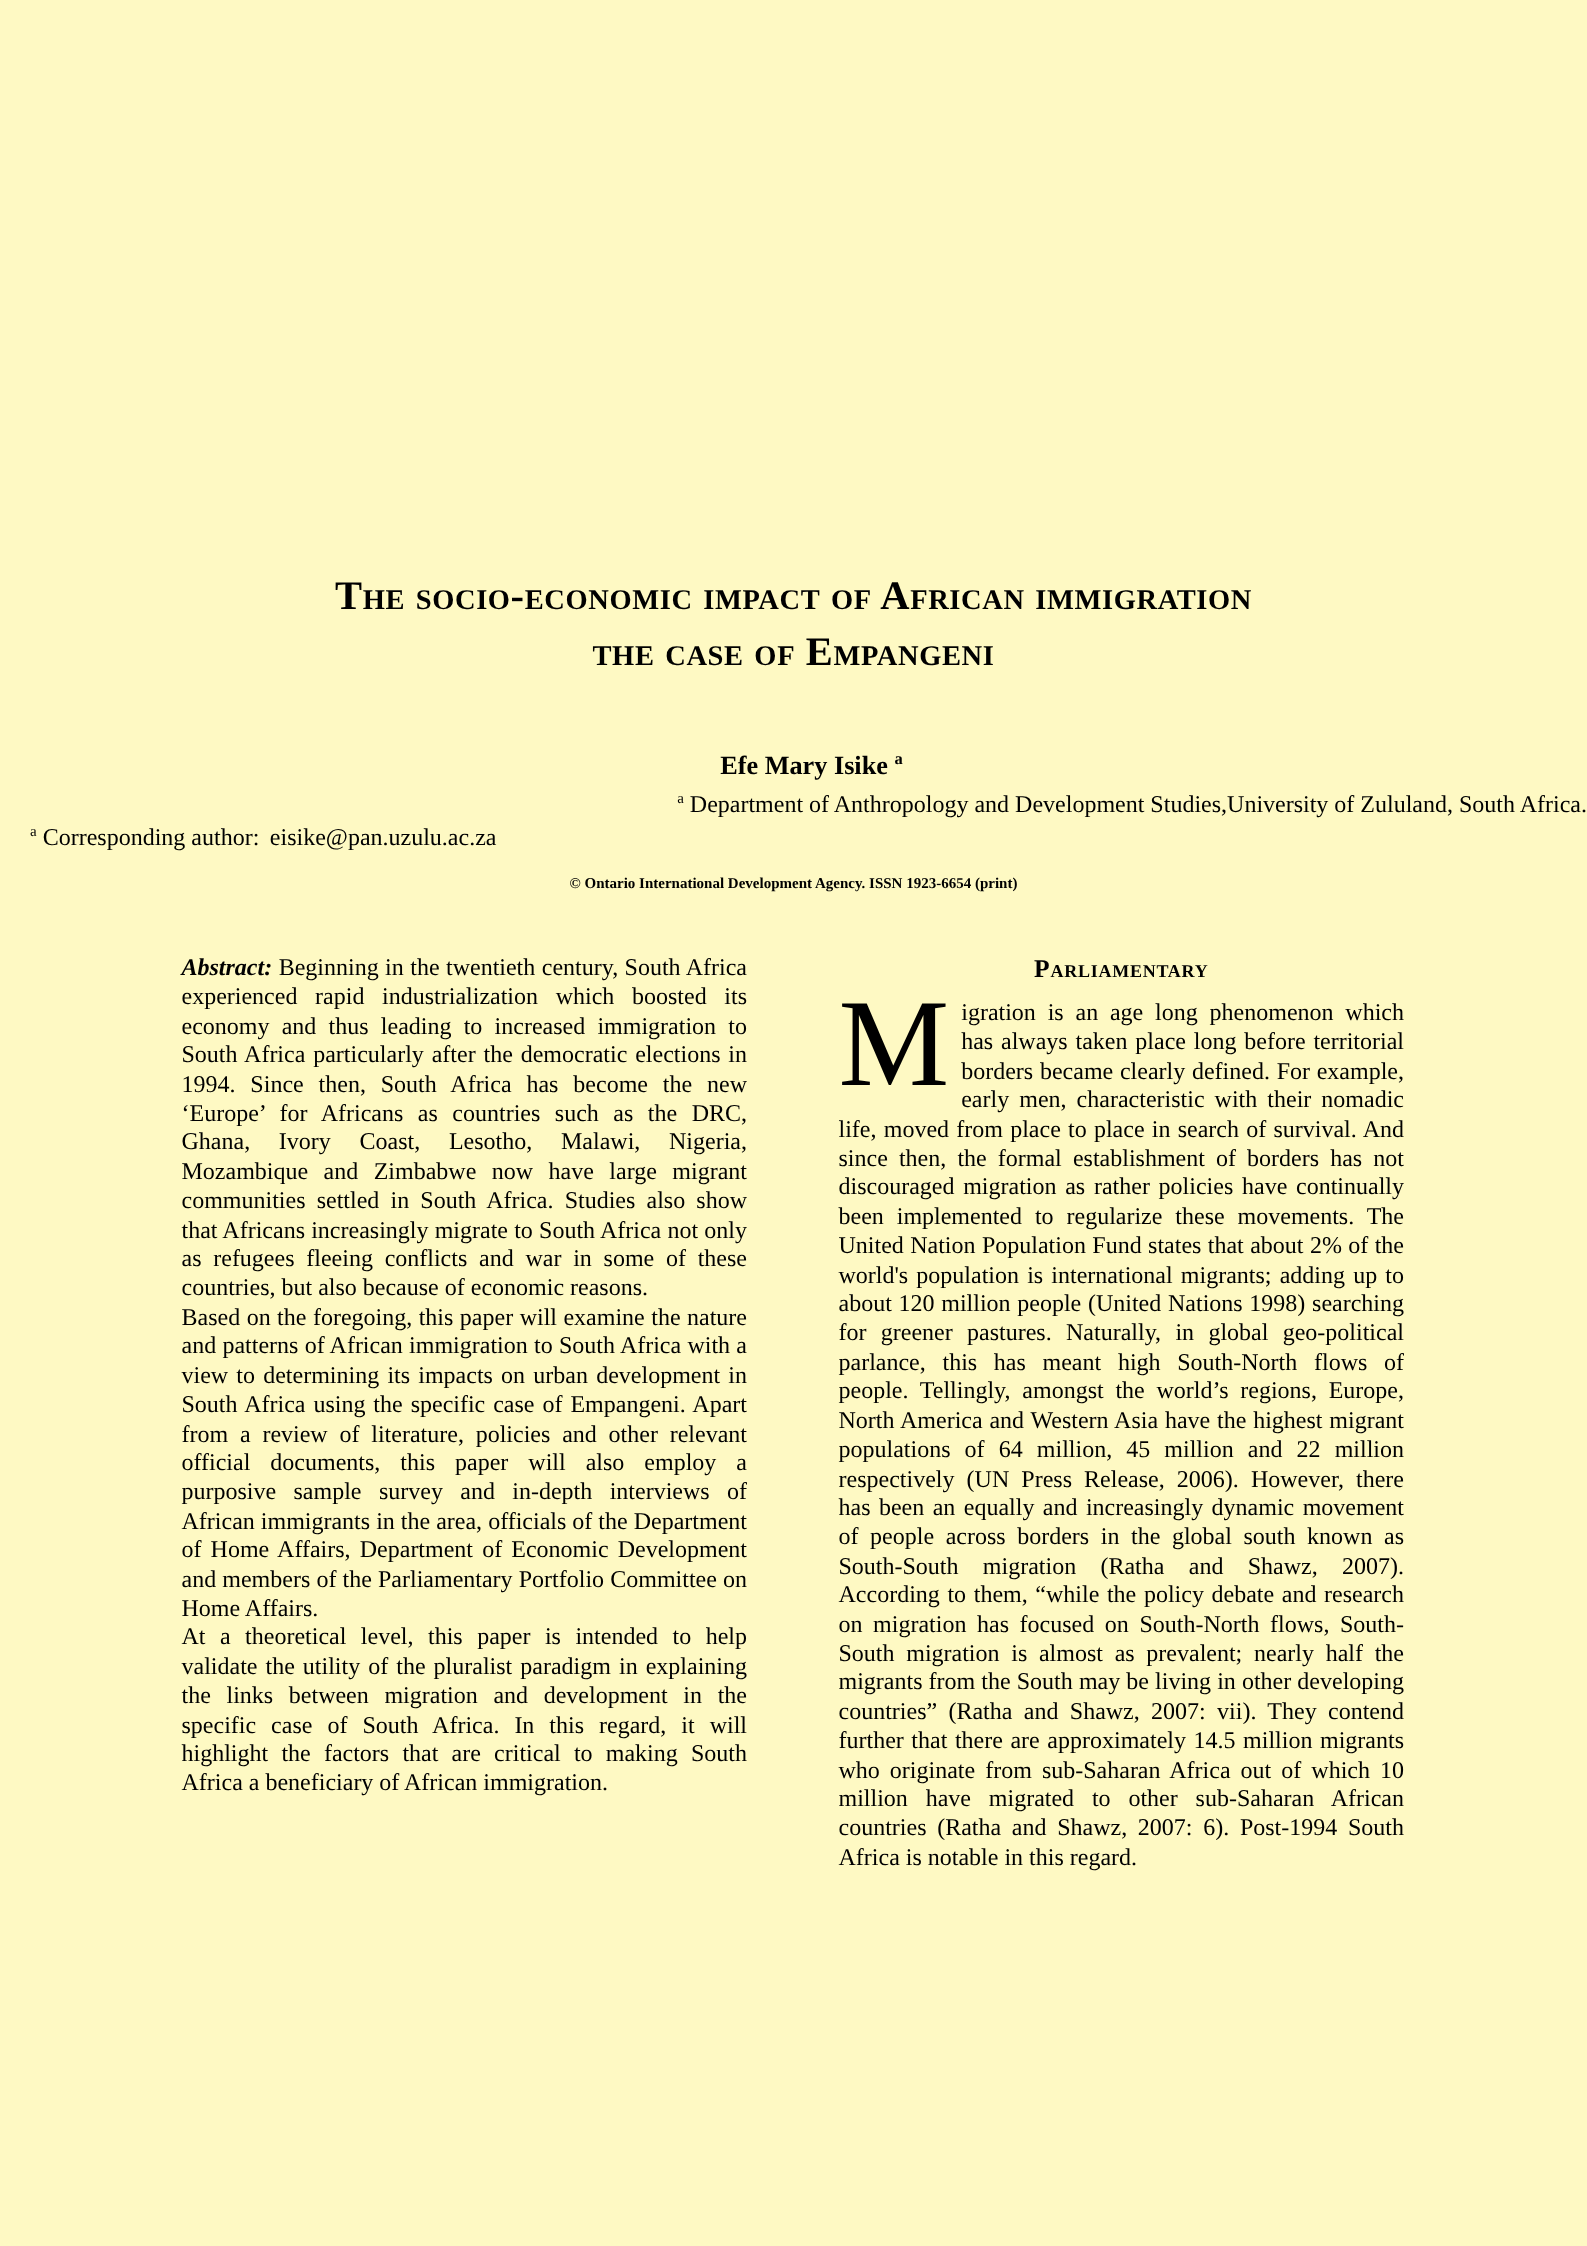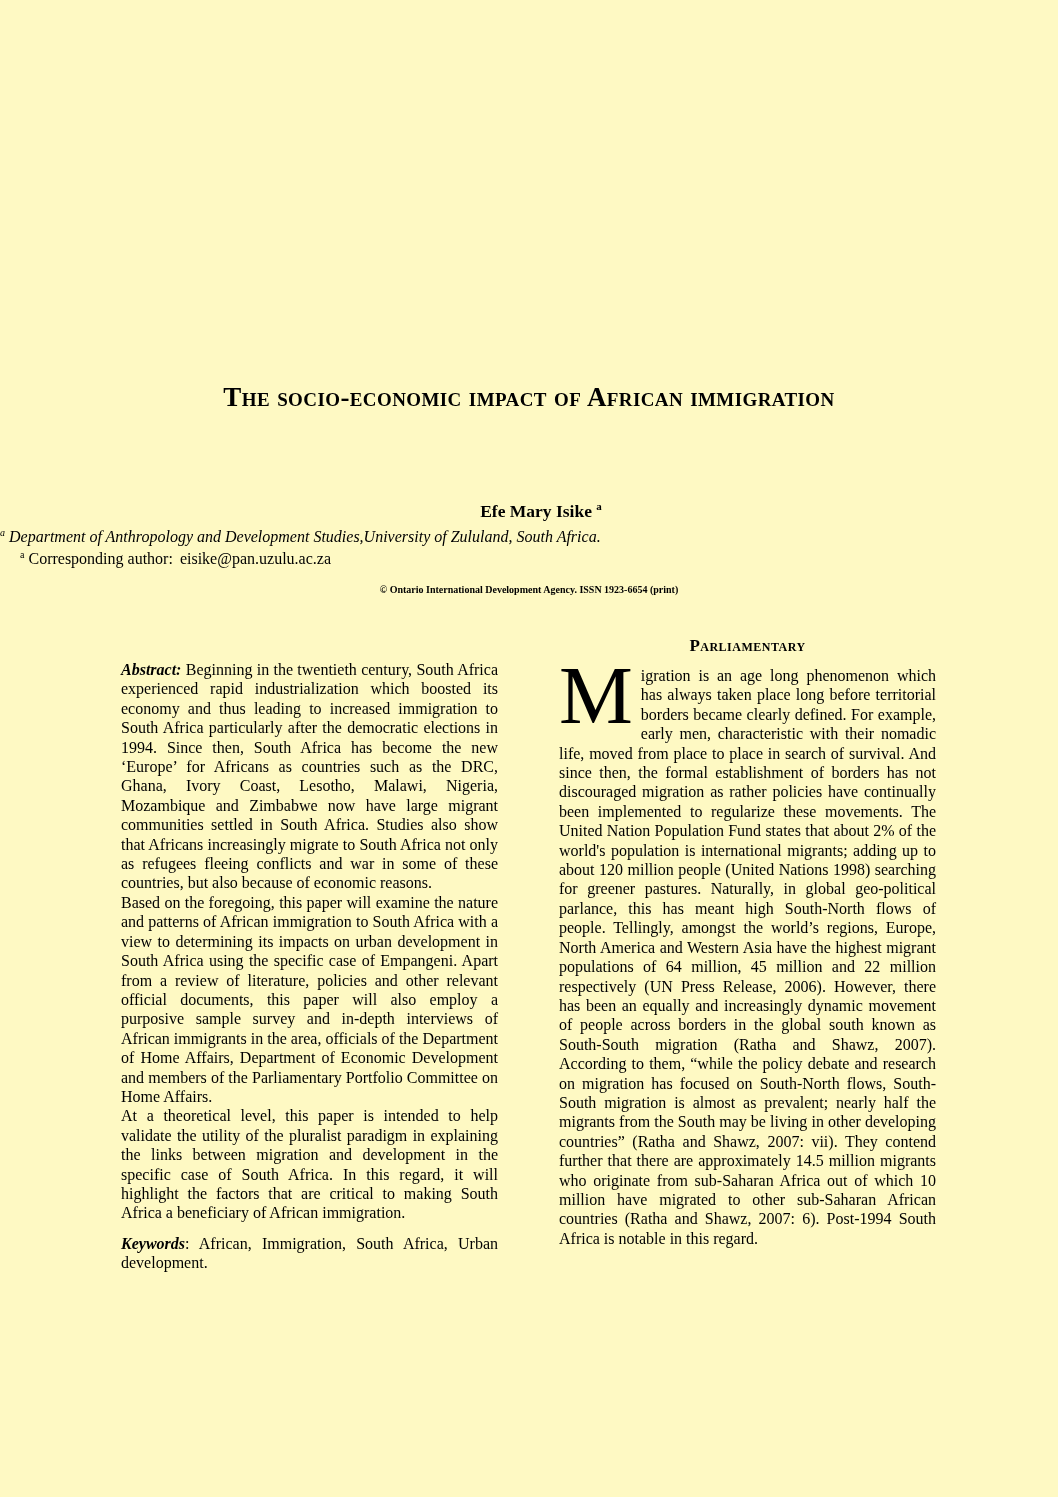--- a/index.html
+++ b/index.html
@@ -39,23 +39,22 @@
     font-weight: bold;
     font-size: 17.5px;
     padding-left: 12px;
   }
   .author-line sup { font-size: 11px; font-weight: bold; }
   .affil-line {
     position: absolute;
     top: 527px;
     left: 0;
     width: 100%;
-    text-align: left;
+    text-align: right;
     font-size: 16px;
-    font-style: italic;
   }
   .corr-line {
     position: absolute;
     top: 549px;
     left: 0;
     width: 100%;
     text-align: left;
     font-size: 16px;
     padding-left: 20px;
   }
@@ -74,21 +73,21 @@
   .publisher .pline { display: block; }
   .columns {
     position: absolute;
     top: 636px;
     left: 121px;
     width: 815px;
     display: flex;
     gap: 61px;
   }
   .col { font-size: 16px; line-height: 19.4px; text-align: justify; }
-  .col.left  { width: 377px; margin-top: 24px; }
+  .col.left  { width: 377px; }
   .col.right { width: 377px; }
   .col p { margin: 0; }
   .runin-label { font-weight: bold; font-style: italic; }
   .keywords { margin-top: 11px !important; }
   .intro-heading {
     margin: 0 0 11px 0;
     text-align: center;
     font-variant: small-caps;
     font-weight: bold;
     font-size: 17px;
@@ -103,20 +102,21 @@
     margin: 1px 8px 0 0;
   }
 </style>
 </head>
 <body>
 
 <div class="page">
 
   <h1 class="title">
     <span class="tline">The socio-economic impact of African immigration</span>
+    <span class="tline">the case of Empangeni</span>
   </h1>
 
   <div class="author-line">
     <span>Efe Mary Isike</span>
     <sup>a</sup>
   </div>
 
   <div class="affil-line">
     <sup>a</sup><span> Department of Anthropology and Development Studies,University of Zululand, South Africa.</span>
   </div>
@@ -128,21 +128,20 @@
   <div class="publisher">
     <span class="pline">© Ontario International Development Agency. ISSN 1923-6654 (print)</span>
   </div>
 
   <main class="columns">
 
     <section class="col left">
       <p><span class="runin-label">Abstract:</span> <span>Beginning in the twentieth century, South Africa experienced rapid industrialization which boosted its economy and thus leading to increased immigration to South Africa particularly after the democratic elections in 1994. Since then, South Africa has become the new ‘Europe’ for Africans as countries such as the DRC, Ghana, Ivory Coast, Lesotho, Malawi, Nigeria, Mozambique and Zimbabwe now have large migrant communities settled in South Africa. Studies also show that Africans increasingly migrate to South Africa not only as refugees fleeing conflicts and war in some of these countries, but also because of economic reasons.</span></p>
       <p>Based on the foregoing, this paper will examine the nature and patterns of African immigration to South Africa with a view to determining its impacts on urban development in South Africa using the specific case of Empangeni. Apart from a review of literature, policies and other relevant official documents, this paper will also employ a purposive sample survey and in-depth interviews of African immigrants in the area, officials of the Department of Home Affairs, Department of Economic Development and members of the Parliamentary Portfolio Committee on Home Affairs.</p>
       <p>At a theoretical level, this paper is intended to help validate the utility of the pluralist paradigm in explaining the links between migration and development in the specific case of South Africa. In this regard, it will highlight the factors that are critical to making South Africa a beneficiary of African immigration.</p>
-      <p class="keywords"><span class="runin-label">Keywords</span><span>:  African, Immigration, South Africa, Urban development.</span></p>
     </section>
 
     <section class="col right">
       <h2 class="intro-heading">Parliamentary</h2>
       <p><span class="dropcap">M</span><span>igration is an age long phenomenon which has always taken place long before territorial borders became clearly defined. For example, early men, characteristic with their nomadic life, moved from place to place in search of survival. And since then, the formal establishment of borders has not discouraged migration as rather policies have continually been implemented to regularize these movements. The United Nation Population Fund states that about 2% of the world's population is international migrants; adding up to about 120 million people (United Nations 1998) searching for greener pastures. Naturally, in global geo-political parlance, this has meant high South-North flows of people. Tellingly, amongst the world’s regions, Europe, North America and Western Asia have the highest migrant populations of 64 million, 45 million and 22 million respectively (UN Press Release, 2006). However, there has been an equally and increasingly dynamic movement of people across borders in the global south known as South-South migration (Ratha and Shawz, 2007). According to them, “while the policy debate and research on migration has focused on  South-North flows, South-South migration is almost as prevalent; nearly half the migrants from the South  may be living in other developing countries” (Ratha and Shawz, 2007: vii).  They contend further that there are approximately 14.5 million migrants who originate from sub-Saharan Africa out of which 10 million have migrated to other sub-Saharan African countries (Ratha and Shawz, 2007: 6).  Post-1994 South Africa is notable in this regard.</span></p>
     </section>
 
   </main>
 
 </div>

